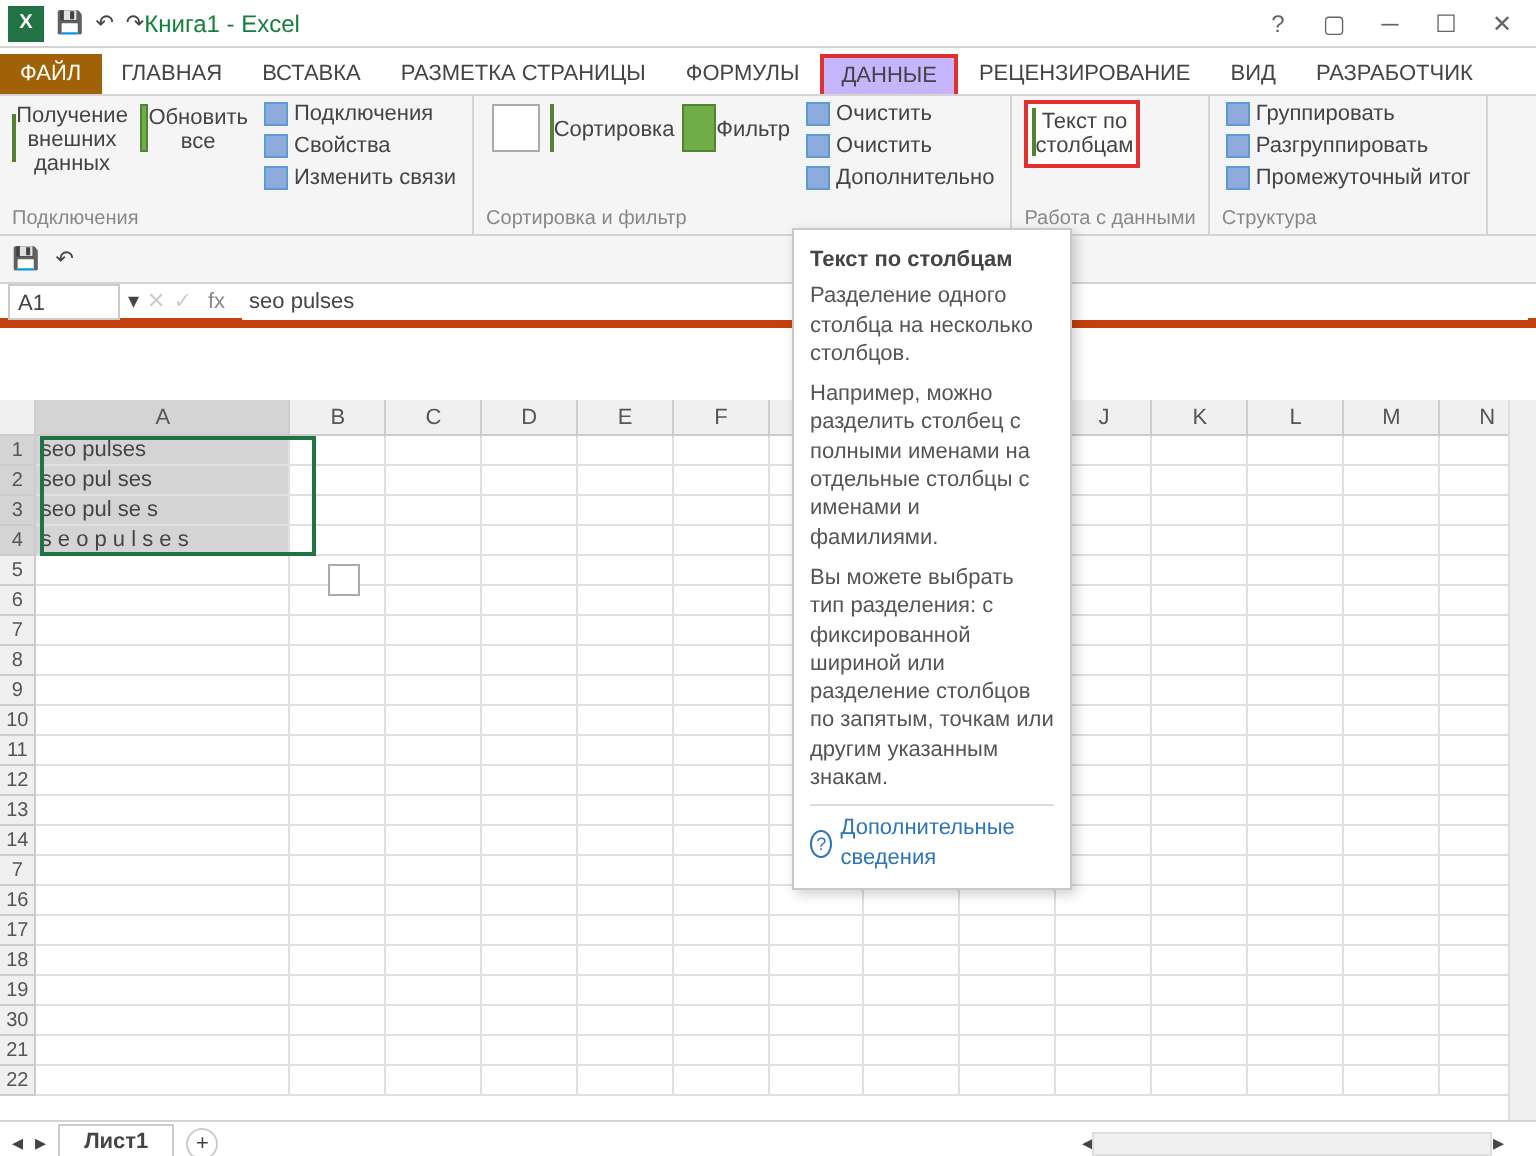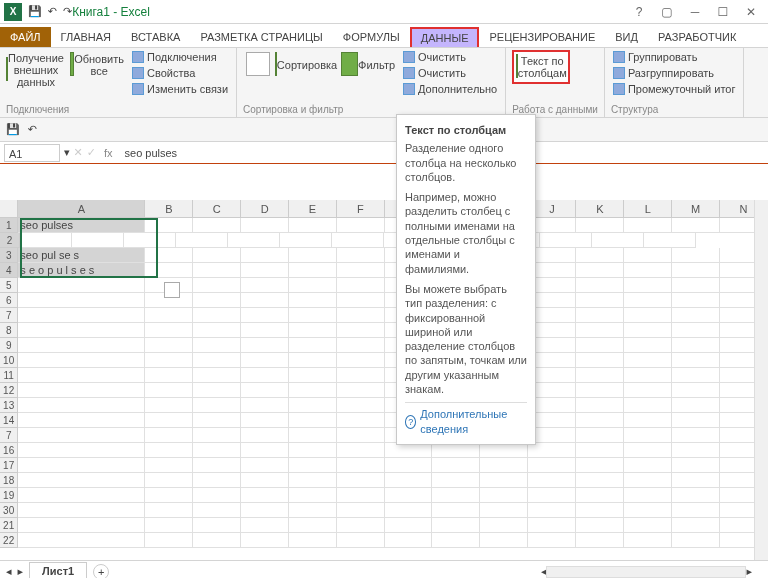--- a/index.html
+++ b/index.html
@@ -18,21 +18,21 @@
 .group{border-right:1px solid #d4d4d4;padding:2px 6px;display:flex;flex-direction:column;justify-content:space-between;position:relative}
 .group-label{color:#888;font-size:10px;margin-top:auto}
 .group-body{display:flex;gap:4px;flex:1;align-items:flex-start}
 .bigbtn{display:flex;flex-direction:row;align-items:center;justify-content:center;width:58px;text-align:center;padding:2px;cursor:pointer;line-height:1.1}
 .bigbtn .ic{width:24px;height:24px;background:#70ad47;border:1px solid #548235;margin-bottom:2px}
 .bigbtn.highlighted{border:2px solid #e03030;background:#fdfdfd}
 .smallitems{display:flex;flex-direction:column;gap:2px;font-size:10px}
 .smallitems div{display:flex;align-items:center;gap:3px;padding:1px 2px;cursor:pointer}
 .smallitems .ic{width:12px;height:12px;background:#8faadc;border:1px solid #5b9bd5}
 .qatrow{height:24px;background:#f5f5f5;border-bottom:1px solid #d4d4d4;display:flex;align-items:center;padding:0 6px;gap:8px}
-.formulabar{height:22px;background:#fff;display:flex;align-items:center;border-bottom:1px solid #c2410c;padding:0 4px;gap:4px;margin-bottom:36px}
+.formulabar{height:22px;background:#fff;display:flex;align-items:center;border-bottom:5px solid #c2410c;padding:0 4px;gap:4px;margin-bottom:36px}
 .namebox{width:56px;height:18px;border:1px solid #ccc;padding:0 4px;line-height:18px}
 .fx{color:#888;padding:0 4px}
 .fxinput{flex:1;height:18px;border:none;padding:0 4px}
 .sheet{position:relative;background:#fff;height:360px;overflow:hidden}
 .colheads{display:flex;position:sticky;top:0;background:#f0f0f0}
 .colheads div{border-right:1px solid #ccc;border-bottom:1px solid #ccc;text-align:center;height:18px;line-height:18px;color:#555}
 .corner{width:20px;background:#f0f0f0;border-right:1px solid #ccc;border-bottom:1px solid #ccc}
 .colheads .ch{width:52px}
 .colheads .chA{width:138px;background:#d4d4d4}
 .rows{}
@@ -221,20 +221,21 @@
         <div class="cell  "></div>
         <div class="cell  "></div>
         <div class="cell  "></div>
         <div class="cell  "></div>
         <div class="cell  "></div>
         <div class="cell  "></div>
         <div class="cell  "></div>
       </div>
       <div class="row">
         <div class="rowh sel">2</div>
+        <div class="cell A selected">seo pul ses</div>
         <div class="cell  "></div>
         <div class="cell  "></div>
         <div class="cell  "></div>
         <div class="cell  "></div>
         <div class="cell  "></div>
         <div class="cell  "></div>
         <div class="cell  "></div>
         <div class="cell  "></div>
         <div class="cell  "></div>
         <div class="cell  "></div>

